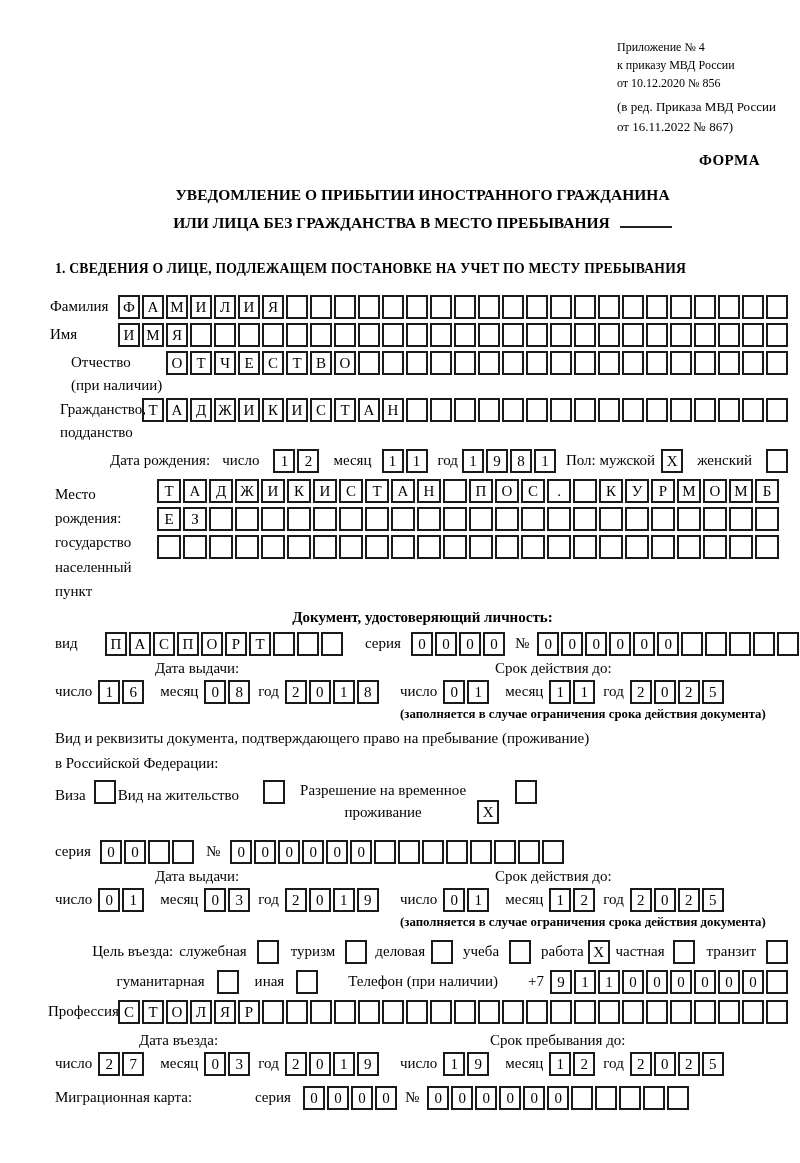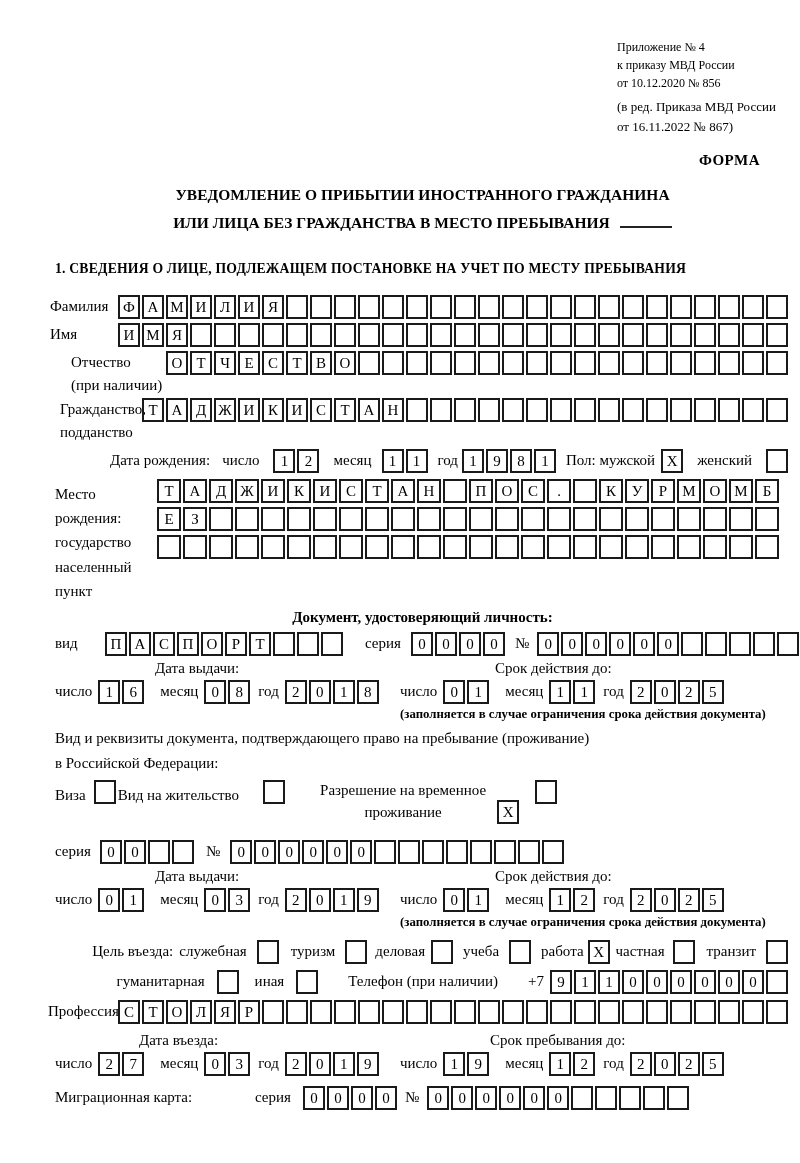--- a/index.html
+++ b/index.html
@@ -410,21 +410,21 @@
       <span class="boxes">
           <span class="cell"></span>
         </span>
     </div>
     <div class="opt" style="">
       <span class="dlbl">Вид на жительство</span>
       <span class="boxes" style="margin-left:16px">
           <span class="cell"></span>
         </span>
     </div>
-    <div class="opt" style="margin-left:30px">
+    <div class="opt" style="margin-left:10px">
       <span class="optlabel-multi">Разрешение на временное проживание</span>
       <span class="boxes">
           <span class="cell">X</span>
         </span>
     </div>
     <div class="opt" style="margin-left:14px">
       <span class="boxes">
           <span class="cell"></span>
         </span>
     </div>

